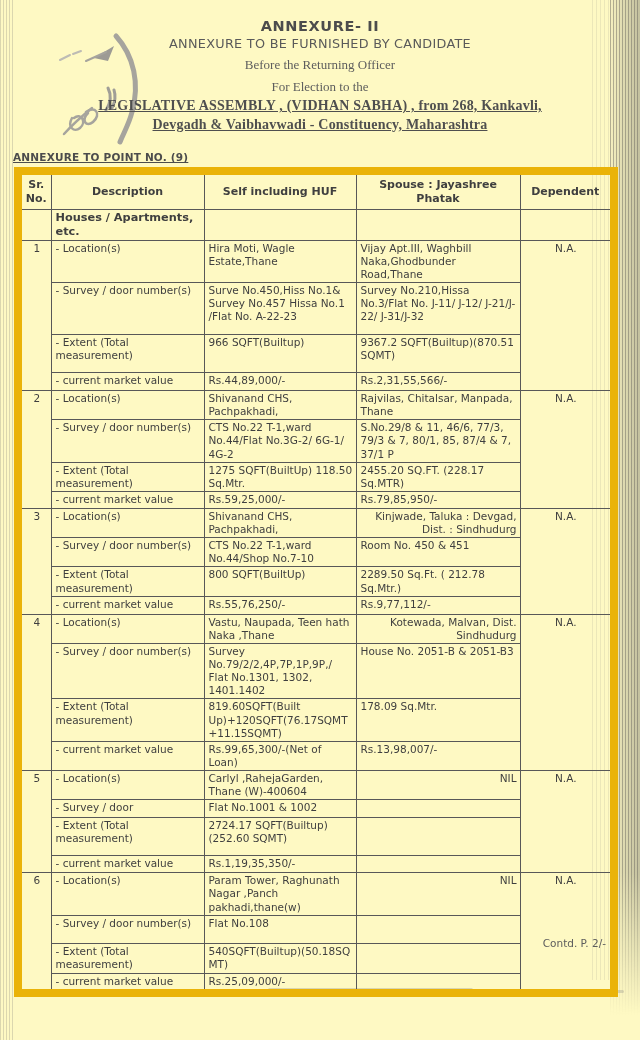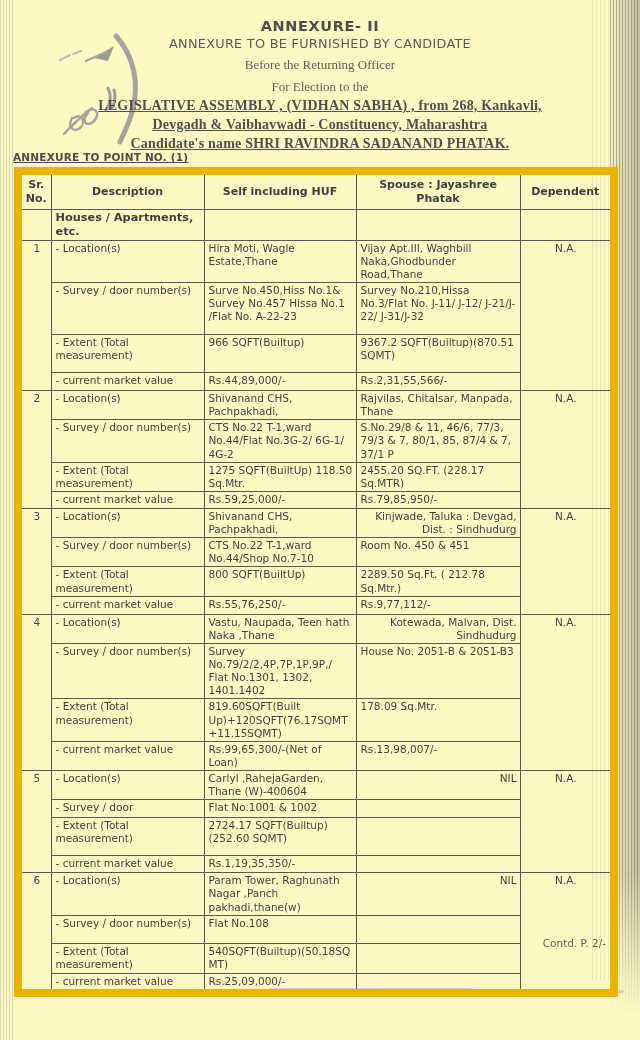--- a/index.html
+++ b/index.html
@@ -87,24 +87,23 @@
     <path d="M14,106 C24,95 32,88 42,80" stroke="#a6a49d" stroke-width="2.5" stroke-linecap="round"></path>
   </svg>
 
   <div class="doc-header">
     <div class="h-annexure">ANNEXURE- II</div>
     <div class="h-affidavit">ANNEXURE TO BE FURNISHED BY CANDIDATE</div>
     <div class="h-serif">Before the Returning Officer</div>
     <div class="h-serif">For Election to the</div>
     <div class="h-serif-bold">LEGISLATIVE ASSEMBLY , (VIDHAN SABHA) , from 268, Kankavli,</div>
     <div class="h-serif-bold">Devgadh &amp; Vaibhavwadi - Constituency, Maharashtra</div>
-    <div class="h-serif-bold">Candidate's name SHRI RAVINDRA SADANAND PHATAK.</div>
   </div>
 
-  <div class="section-label">ANNEXURE TO POINT NO. (1)</div>
+  <div class="section-label">ANNEXURE TO POINT NO. (9)</div>
 
   <table class="assets">
     <colgroup>
       <col style="width:33px">
         <col style="width:153px">
         <col style="width:152px">
         <col style="width:164px">
         <col style="width:94px">
     </colgroup>
     <thead>

